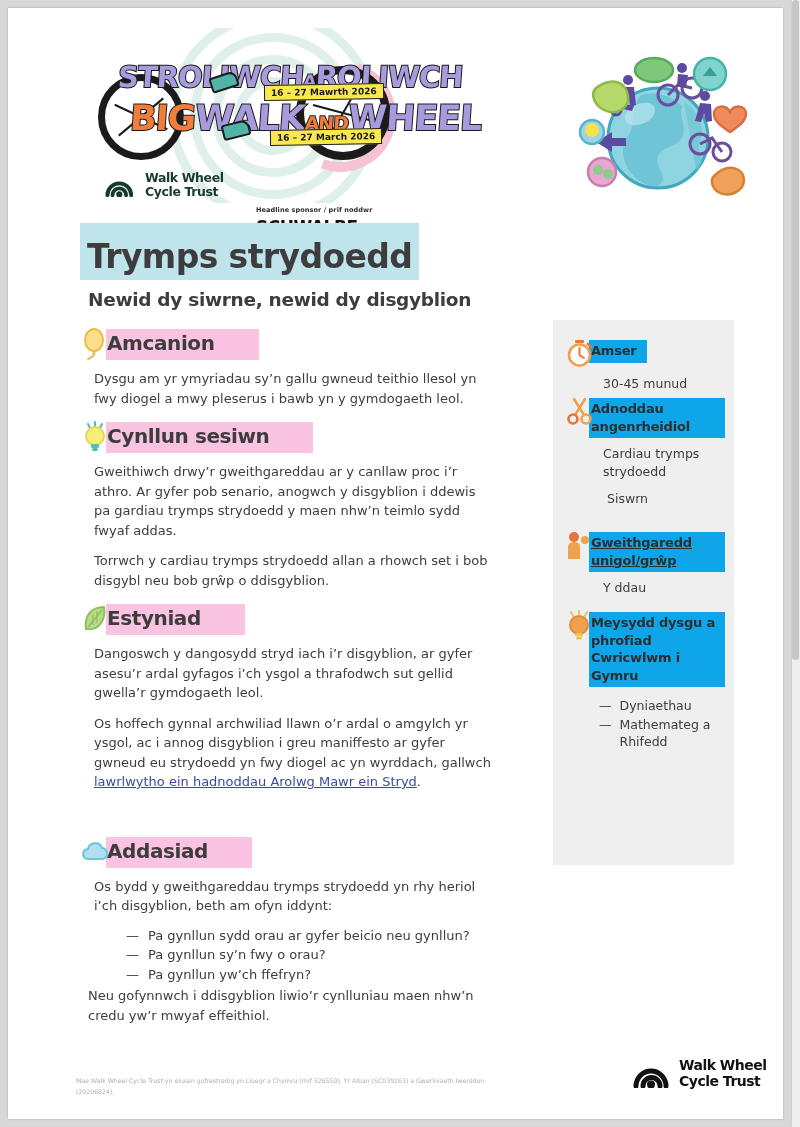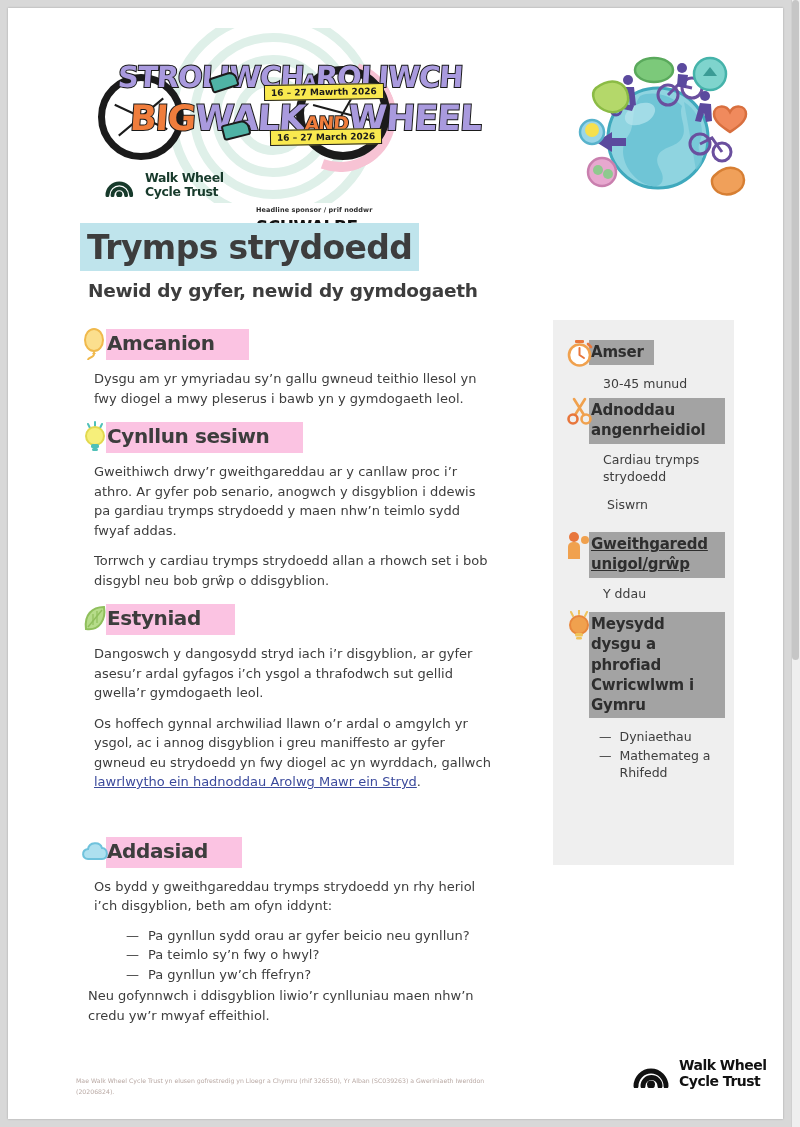--- a/index.html
+++ b/index.html
@@ -109,36 +109,36 @@
   .sponsor-arrow { font-size: 15px; }
 
   
   .globe-wrap { position: absolute; left: 550px; top: 32px; width: 200px; height: 160px; }
 
   
   .title-block { position: absolute; left: 72px; top: 215px; }
   .doc-title {
     display: inline-block; font-family: "DejaVu Sans", sans-serif;
     font-size: 33px; font-weight: bold; color: #3d3d3d;
-    background: #bfe4ec; padding: 7px 7px 4px 7px; letter-spacing: -0.6px;
+    background: #bfe4ec; padding: 16px 7px 4px 7px; letter-spacing: -0.6px;
     line-height: 1.12;
   }
   .doc-subtitle {
     font-family: "DejaVu Sans", sans-serif; font-size: 18.5px; font-weight: bold;
     color: #3d3d3d; margin-top: 9px; margin-left: 8px; letter-spacing: -0.3px;
   }
 
   
   .main-col { position: absolute; left: 72px; top: 318px; width: 420px; }
   .section { margin-bottom: 4px; }
   .sec-head { display: flex; align-items: flex-end; height: 34px; margin-bottom: 9px; }
   .sec-icon { width: 30px; height: 32px; flex: none; margin-right: 0px; position: relative; z-index: 2; }
   .sec-title {
     font-family: "DejaVu Sans", sans-serif; font-size: 20px; font-weight: bold;
-    color: #3d3d3d; background: #fbc3e2; padding: 3px 34px 5px 1px; letter-spacing: -0.4px;
+    color: #3d3d3d; background: #fbc3e2; padding: 3px 44px 5px 1px; letter-spacing: -0.4px;
     margin-left: -4px; line-height: 1.15;
   }
   .body-p {
     font-family: "DejaVu Sans", sans-serif; font-size: 13px; line-height: 1.5;
     color: #3d3d3d; margin: 0 0 11px 14px; max-width: 400px;
   }
   .body-p a { color: #3b4a9c; text-decoration: underline; }
   .ql { margin: 2px 0 0 46px; }
   .ql div { font-family:"DejaVu Sans", sans-serif; font-size: 13px; line-height:1.45; color:#3d3d3d;
             display:flex; gap:9px; margin-bottom:1px; }
@@ -146,22 +146,22 @@
 
   
   .sidebar {
     position: absolute; left: 545px; top: 312px; width: 181px; height: 545px;
     background: #efefef;
   }
   .side-item { position: relative; }
   .side-head { display: flex; align-items: flex-start; }
   .side-icon { width: 30px; height: 30px; flex: none; position: relative; z-index: 2; margin-top: -2px;}
   .side-title {
-    font-family: "DejaVu Sans", sans-serif; font-size: 15px; font-weight: bold;
-    color: #2e2e2e; background: #a3a3a3; padding: 2px 10px 3px 2px;
+    font-family: "DejaVu Sans", sans-serif; font-size: 13px; font-weight: bold;
+    color: #2e2e2e; background: #0ea5e9; padding: 2px 10px 3px 2px;
     margin-left: -6px; line-height: 1.35; letter-spacing: -0.2px; display:inline-block;
   }
   .side-title.ul { text-decoration: underline; }
   .side-val {
     font-family: "DejaVu Sans", sans-serif; font-size: 12.5px; color: #3d3d3d;
     margin: 7px 0 0 38px; line-height: 1.4;
   }
   .side-list { margin: 10px 0 0 34px; }
   .side-list div { font-family:"DejaVu Sans", sans-serif; font-size: 12.5px; color:#3d3d3d;
                    display:flex; gap:8px; line-height:1.4; margin-bottom:1px; }
@@ -297,21 +297,21 @@
             <circle cx="50" cy="134" r="5" fill="#8fc98f"></circle>
           </g>
 
           <path d="M156 136 c14 -14 30 -8 30 4 c0 12 -16 18 -26 12 c-6 -4 -8 -12 -4 -16z" fill="#f0a05a" stroke="#d77f33" stroke-width="2.5"></path>
         </svg>
       </div>
     </div>
 
     <div class="title-block">
       <div class="doc-title">Trymps strydoedd</div>
-      <div class="doc-subtitle">Newid dy gyfer, newid dy gymdogaeth</div>
+      <div class="doc-subtitle">Newid dy siwrne, newid dy disgyblion</div>
     </div>
 
     <div class="main-col">
 
       <div class="section">
         <div class="sec-head">
           <svg class="sec-icon" viewBox="0 0 30 32">
             <ellipse cx="14" cy="12" rx="9" ry="11" fill="#fbdf8e" stroke="#f0b94c" stroke-width="2"></ellipse>
             <path d="M14 23 l-2 3 l4 0 z" fill="#f0b94c"></path>
             <path d="M14 26 c0 4 -6 3 -6 6" fill="none" stroke="#f0b94c" stroke-width="2"></path>
@@ -356,21 +356,21 @@
           <div class="sec-title">Addasiad</div>
         </div>
         <p class="body-p">Os bydd y gweithgareddau trymps strydoedd yn rhy heriol i’ch disgyblion, beth am ofyn iddynt:</p>
         <div class="ql">
           <div>
               <span class="dash">—</span>
               <span>Pa gynllun sydd orau ar gyfer beicio neu gynllun?</span>
             </div>
           <div>
               <span class="dash">—</span>
-              <span>Pa teimlo sy’n fwy o hwyl?</span>
+              <span>Pa gynllun sy’n fwy o orau?</span>
             </div>
           <div>
               <span class="dash">—</span>
               <span>Pa gynllun yw’ch ffefryn?</span>
             </div>
         </div>
         <p class="body-p" style="margin-left:8px;margin-top:0;">Neu gofynnwch i ddisgyblion liwio’r cynlluniau maen nhw’n credu yw’r mwyaf effeithiol.</p>
       </div>
     </div>
 

